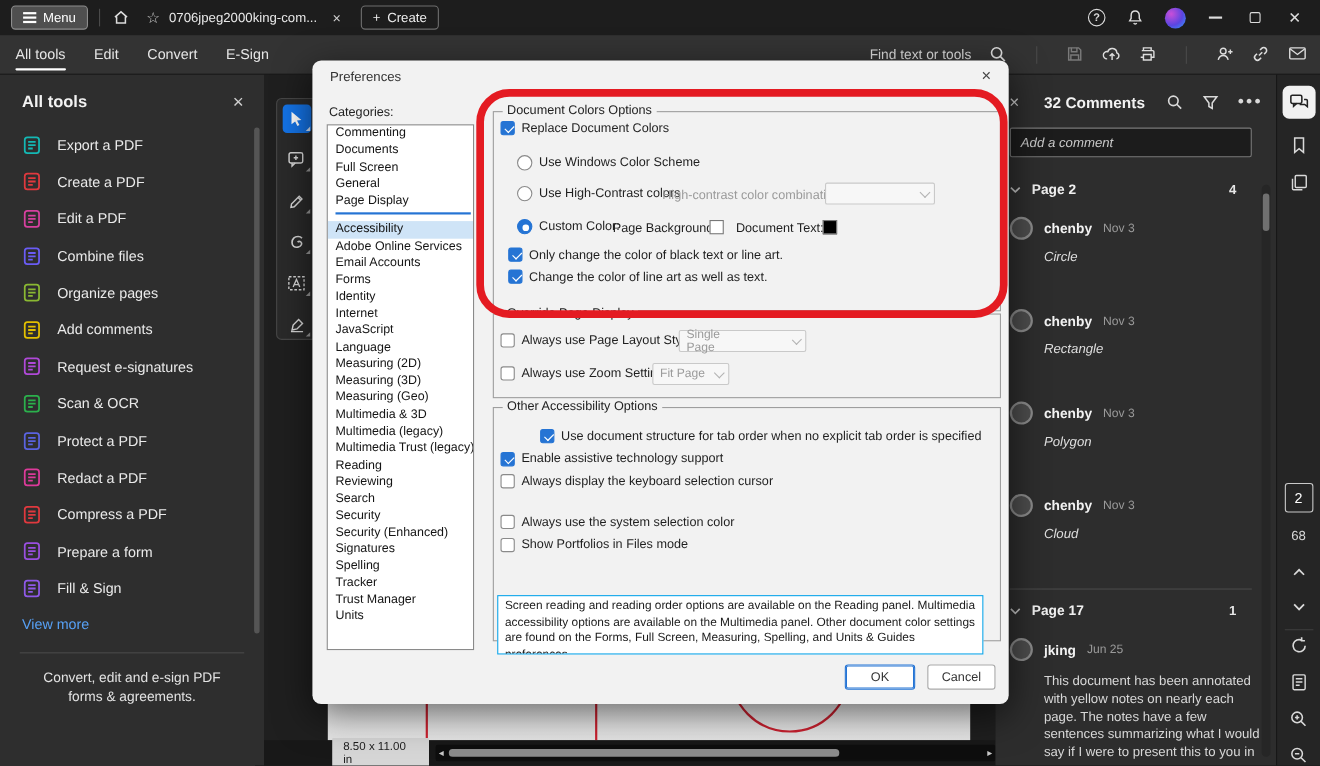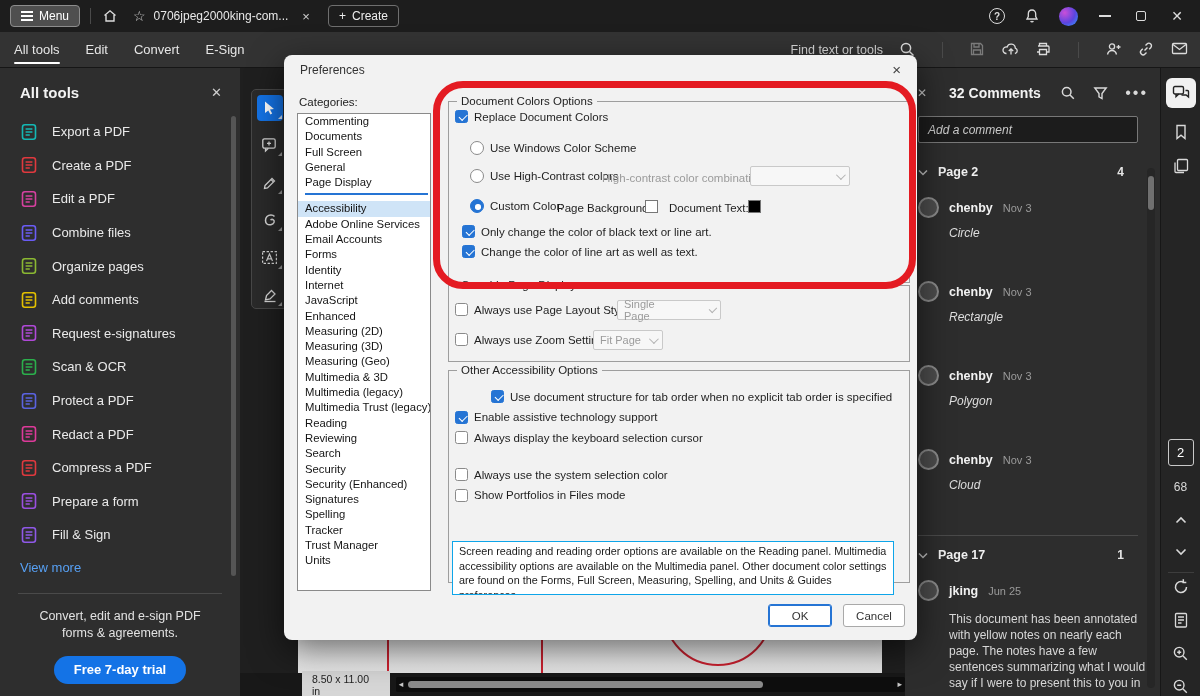--- a/index.html
+++ b/index.html
@@ -390,21 +390,20 @@
               <rect x="2.5" y="1.8" width="13" height="14.4" rx="2.4"></rect>
               <path d="M5.6 6h6.8M5.6 9h6.8M5.6 12h4.2"></path>
             </svg>
           </span>
           <span>Fill &amp; Sign</span>
         </div>
       </div>
     <div class="sb-more">View more</div>
     <div class="sb-divider"></div>
     <div class="sb-promo">Convert, edit and e-sign PDF forms &amp; agreements.</div>
-    <button class="trial-btn">Free 7-day trial</button>
     <div class="sb-scroll"></div>
   </div>
 
   <div class="quicktools">
     <span class="qt active">
       <svg width="15" height="15" viewBox="0 0 15 15">
           <path d="M3 1.5 12 9l-4 .6 2.2 4-1.8.9-2.1-4L3 13Z" fill="#fff"></path>
         </svg>
     </span>
     <span class="qt">
@@ -619,21 +618,21 @@
         <div class="cat">General</div>
         <div class="cat">Page Display</div>
         <div class="cat divider"></div>
         <div class="cat selected">Accessibility</div>
         <div class="cat">Adobe Online Services</div>
         <div class="cat">Email Accounts</div>
         <div class="cat">Forms</div>
         <div class="cat">Identity</div>
         <div class="cat">Internet</div>
         <div class="cat">JavaScript</div>
-        <div class="cat">Enhanced</div>
+        <div class="cat">Language</div>
         <div class="cat">Measuring (2D)</div>
         <div class="cat">Measuring (3D)</div>
         <div class="cat">Measuring (Geo)</div>
         <div class="cat">Multimedia &amp; 3D</div>
         <div class="cat">Multimedia (legacy)</div>
         <div class="cat">Multimedia Trust (legacy)</div>
         <div class="cat">Reading</div>
         <div class="cat">Reviewing</div>
         <div class="cat">Search</div>
         <div class="cat">Security</div>
@@ -681,21 +680,21 @@
       <span>Change the color of line art as well as text.</span>
     </div>
 
     <div class="group" style="top:230px; height:77px;">
       <span class="legend">Override Page Display</span>
     </div>
     <div class="row" style="left:171px; top:248px;">
       <span class="cb"></span>
       <span>Always use Page Layout Style</span>
     </div>
-    <div class="dd" style="left:333px; top:245px; width:104px;gap:44px;">
+    <div class="dd" style="left:333px; top:245px; width:116px;gap:44px;">
       <span>Single Page</span>
       <span class="chev"></span>
     </div>
     <div class="row" style="left:171px; top:278px;">
       <span class="cb"></span>
       <span>Always use Zoom Setting</span>
     </div>
     <div class="dd" style="left:309px; top:275px; width:70px;">
       <span>Fit Page</span>
       <span class="chev"></span>

